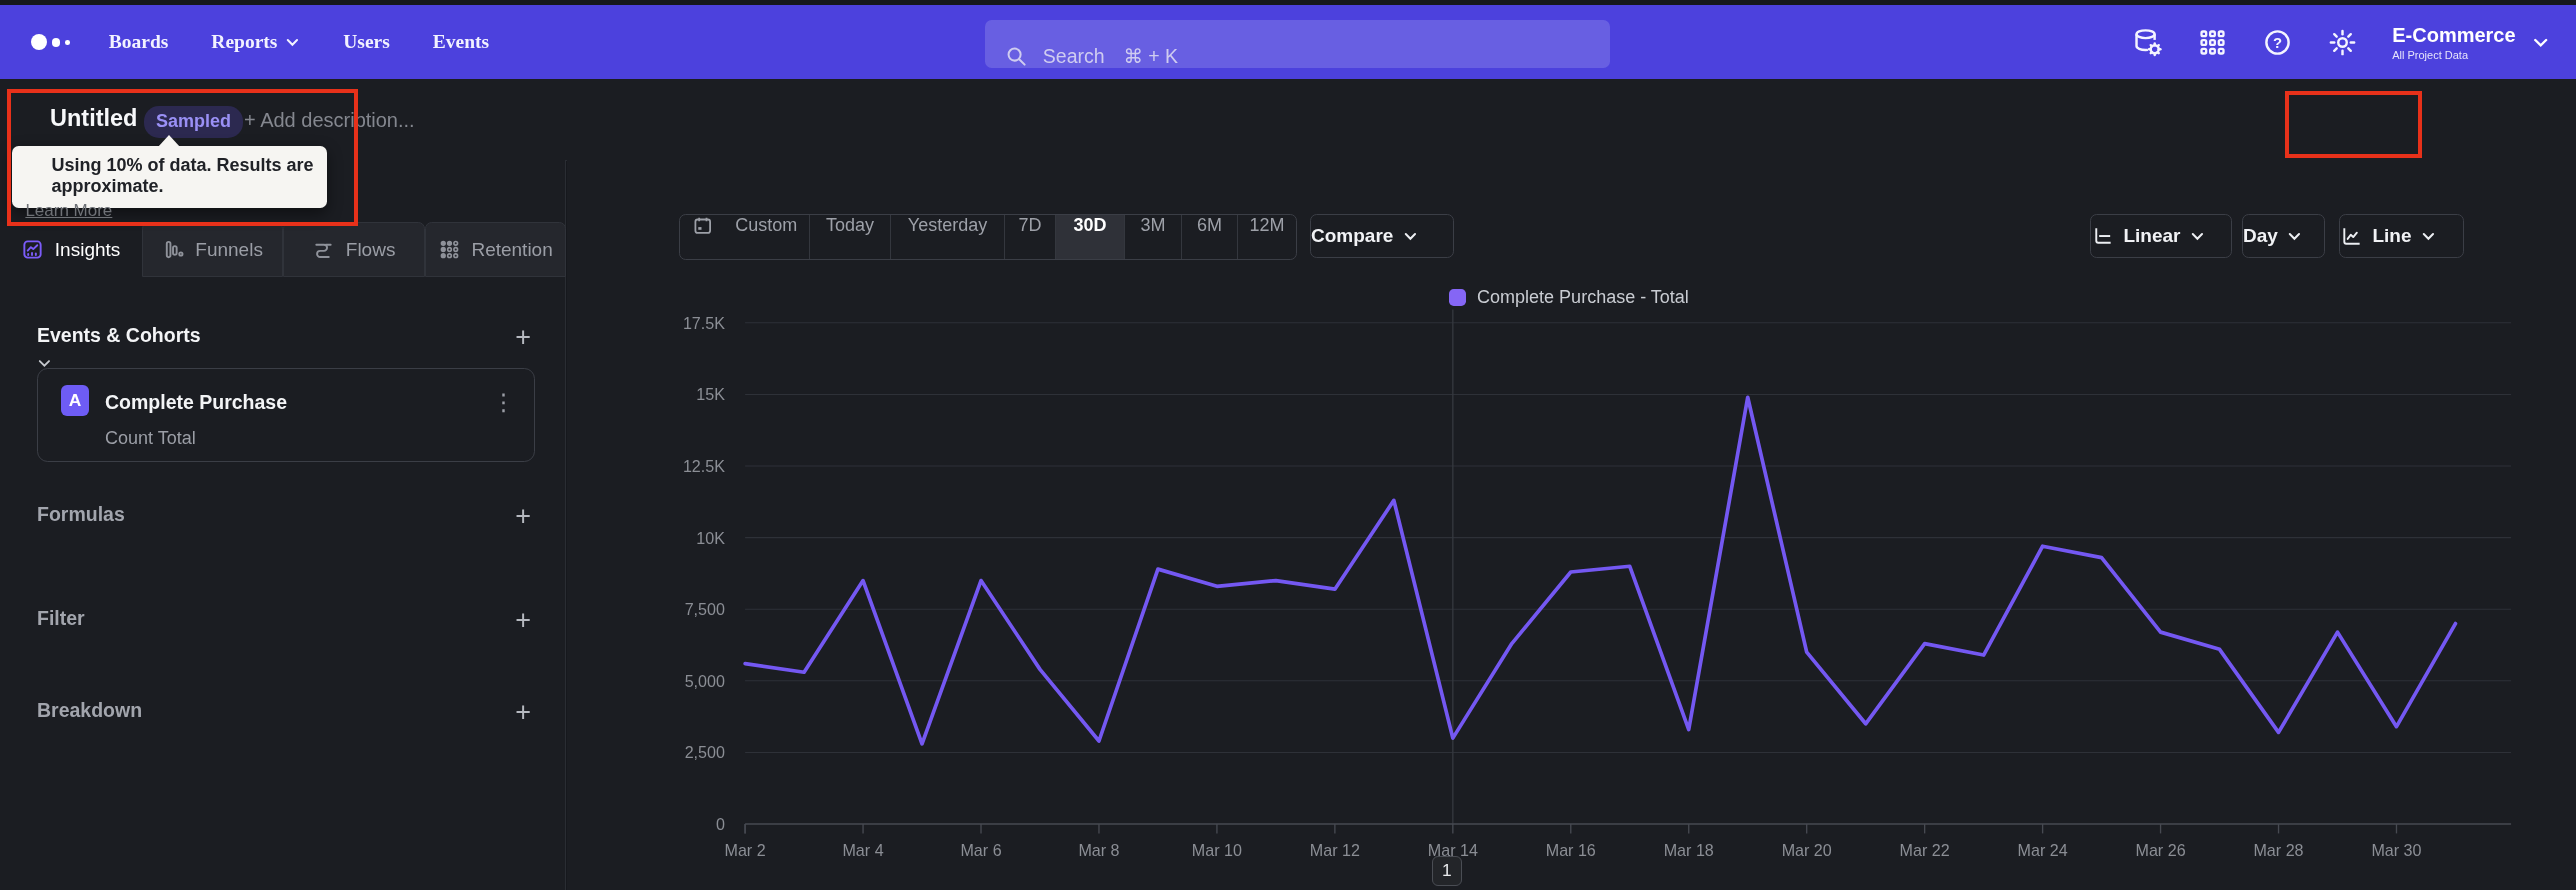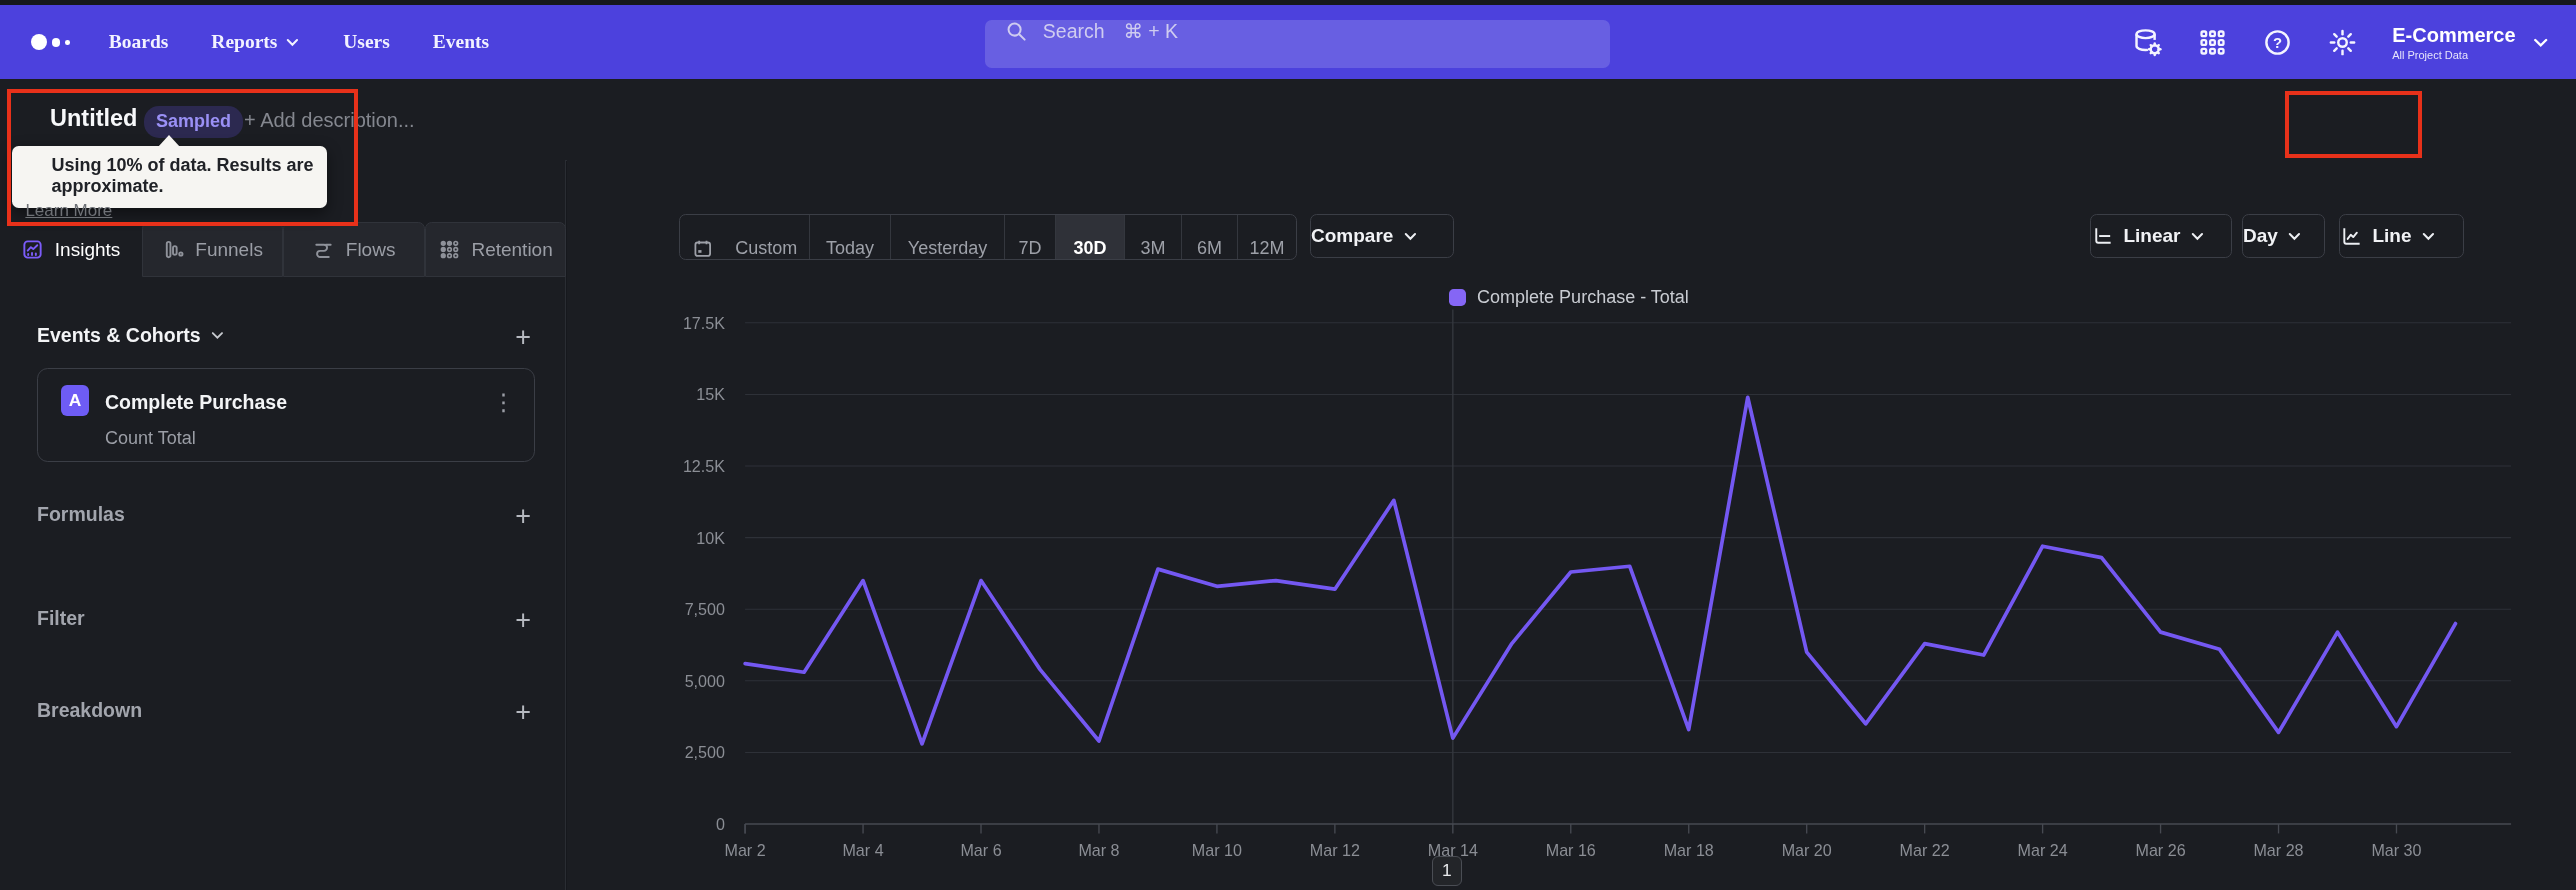--- a/index.html
+++ b/index.html
@@ -4,21 +4,21 @@
 <style>
   html,body{margin:0;padding:0;background:#16181d;font-family:"Liberation Sans",sans-serif;}
   #app{position:relative;width:2576px;height:890px;background:#16181d;overflow:hidden;}
   .abs{position:absolute;}
   .row{display:flex;align-items:center;}
   
   #topnav{left:0;top:5.4px;width:2576px;height:74px;background:#4c41dd;display:flex;align-items:center;}
   .navlink{color:#f2f2ff;font-size:19.5px;font-weight:600;margin-right:43px;display:flex;align-items:center;gap:8px;cursor:pointer;font-family:Liberation Serif, serif;}
   #logo{margin:0 39px 0 31px;display:flex;align-items:center;gap:4.7px;}
   .dot{background:#fff;border-radius:50%;}
-  #search{left:985px;top:14.8px;width:605px;height:48px;background:rgba(255,255,255,.16);border-radius:6.7px;display:flex;align-items:flex-start;padding-left:20px;gap:14.8px;color:#cfccf0;font-size:19.5px;}
+  #search{left:985px;top:14.8px;width:605px;height:48px;background:rgba(255,255,255,.16);border-radius:6.7px;display:flex;align-items:flex-end;padding-left:20px;gap:14.8px;color:#cfccf0;font-size:19.5px;}
   #nav-right{position:absolute;right:0;top:0;height:74px;display:flex;align-items:center;}
   .navicon{width:31px;height:31px;margin-right:34px;color:#f4f4ff;}
   #project{margin-right:16px;text-align:left;}
   #project .p1{color:#fff;font-size:20px;font-weight:700;}
   #project .p2{color:#e6e4fb;font-size:11px;margin-top:2.7px;}
   .chev{display:inline-block;}
   
   #titlebar{left:0;top:79px;width:2576px;height:81px;background:#1b1d22;border-bottom:1.3px solid #2a2d33;}
   #page-title{left:50px;top:25.5px;color:#f7f8fa;font-size:23.5px;font-weight:700;}
   #sampled{left:144px;top:27px;background:#2c2950;color:#9a90f5;font-size:18px;font-weight:600;padding:5.4px 12px;border-radius:15px;}
@@ -35,32 +35,32 @@
   #tooltip .arrow{position:absolute;top:-11.4px;left:146px;width:0;height:0;border-left:11.4px solid transparent;border-right:11.4px solid transparent;border-bottom:12px solid #f6f5f2;}
   #tooltip .t1{color:#202227;font-size:18px;font-weight:700;margin-left:26px;}
   #tooltip .t2{color:#6f7277;font-size:17px;text-decoration:underline;margin-top:4px;display:inline-block;}
   
   #sidebar{left:0;top:160px;width:566px;height:731px;background:#1b1d22;border-right:1.3px solid #2a2d33;box-sizing:border-box;}
   #tabs{position:absolute;left:0;top:62px;width:566px;height:55px;display:flex;}
   .tab{flex:1;display:flex;align-items:center;justify-content:center;gap:10.7px;font-size:19px;color:#9b9ea6;background:#25272d;border:0.7px solid #30333a;border-radius:6.7px 6.7px 0 0;cursor:pointer;}
   .tab .ticon{width:23px;height:23px;color:#8f929a;}
   .tab.active{background:#1b1d22;color:#fff;border-color:transparent;border-radius:0;}
   .tab.active .ticon{color:#7c5cfa;}
-  #events-hd{left:37px;top:164px;color:#f3f4f6;font-size:19.5px;font-weight:700;display:flex;align-items:center;gap:9.4px;}
+  #events-hd{left:37px;top:164px;color:#f3f4f6;font-size:19.5px;font-weight:700;display:flex;align-items:flex-start;gap:9.4px;flex-direction:column;}
   .plusbtn{position:absolute;right:34px;color:#b6b9c0;font-size:27px;font-weight:400;cursor:pointer;line-height:1;}
   #event-card{left:37px;top:208px;width:498px;height:94px;border:1.3px solid #3b3e46;border-radius:10.7px;box-sizing:border-box;cursor:pointer;}
   #abadge{left:23px;top:16px;width:28px;height:31px;background:#6e5cf5;border-radius:6px;color:#fff;font-size:17.4px;font-weight:700;display:flex;align-items:center;justify-content:center;}
   #ev-name{left:67px;top:21.5px;color:#f3f4f6;font-size:19.5px;font-weight:600;}
   #ev-kebab{right:19px;top:20px;color:#9b9ea6;font-size:23px;}
   #ev-metric{left:67px;top:59px;color:#9b9ea6;font-size:18px;}
   .section-label{position:absolute;left:37px;color:#a2a5ad;font-size:19.5px;font-weight:600;}
   
   #main{left:567px;top:160px;width:2009px;height:731px;background:#1b1d22;}
   #ranges{left:112px;top:54px;height:44px;border:1.3px solid #3b3e46;border-radius:6.7px;display:flex;overflow:hidden;}
-  .rcell{display:flex;align-items:flex-end;justify-content:center;gap:22px;font-size:18px;color:#9da0a8;border-left:1.3px solid #34373e;cursor:pointer;box-sizing:border-box;}
+  .rcell{display:flex;align-items:flex-start;justify-content:center;gap:22px;font-size:18px;color:#9da0a8;border-left:1.3px solid #34373e;cursor:pointer;box-sizing:border-box;}
   .rcell:first-child{border-left:none;}
   .rcell.active{background:#2f3138;color:#fff;font-weight:700;}
   .rcell .cicon{width:21.5px;height:21.5px;color:#9da0a8;}
   .ctrlbtn{position:absolute;top:54px;height:44px;border:1.3px solid #3b3e46;border-radius:6.7px;display:flex;align-items:center;gap:9.4px;color:#f1f2f5;font-size:19px;font-weight:600;box-sizing:border-box;cursor:pointer;}
   .ctrlbtn .cicon{width:23px;height:23px;color:#eceef2;}
   #legend{left:882px;top:127px;display:flex;align-items:center;gap:10.7px;}
   #legend .swatch{width:17.4px;height:17.4px;border-radius:4.7px;background:#8566f5;}
   #legend .ltext{color:#c9ccd2;font-size:18px;}
   #page-badge{left:865px;top:696px;width:29.5px;height:29.5px;background:#232529;border:1.3px solid #4a4d54;border-radius:6px;color:#e8e9ec;font-size:17.4px;display:flex;align-items:center;justify-content:center;box-sizing:border-box;cursor:pointer;}
   svg{display:block;}

